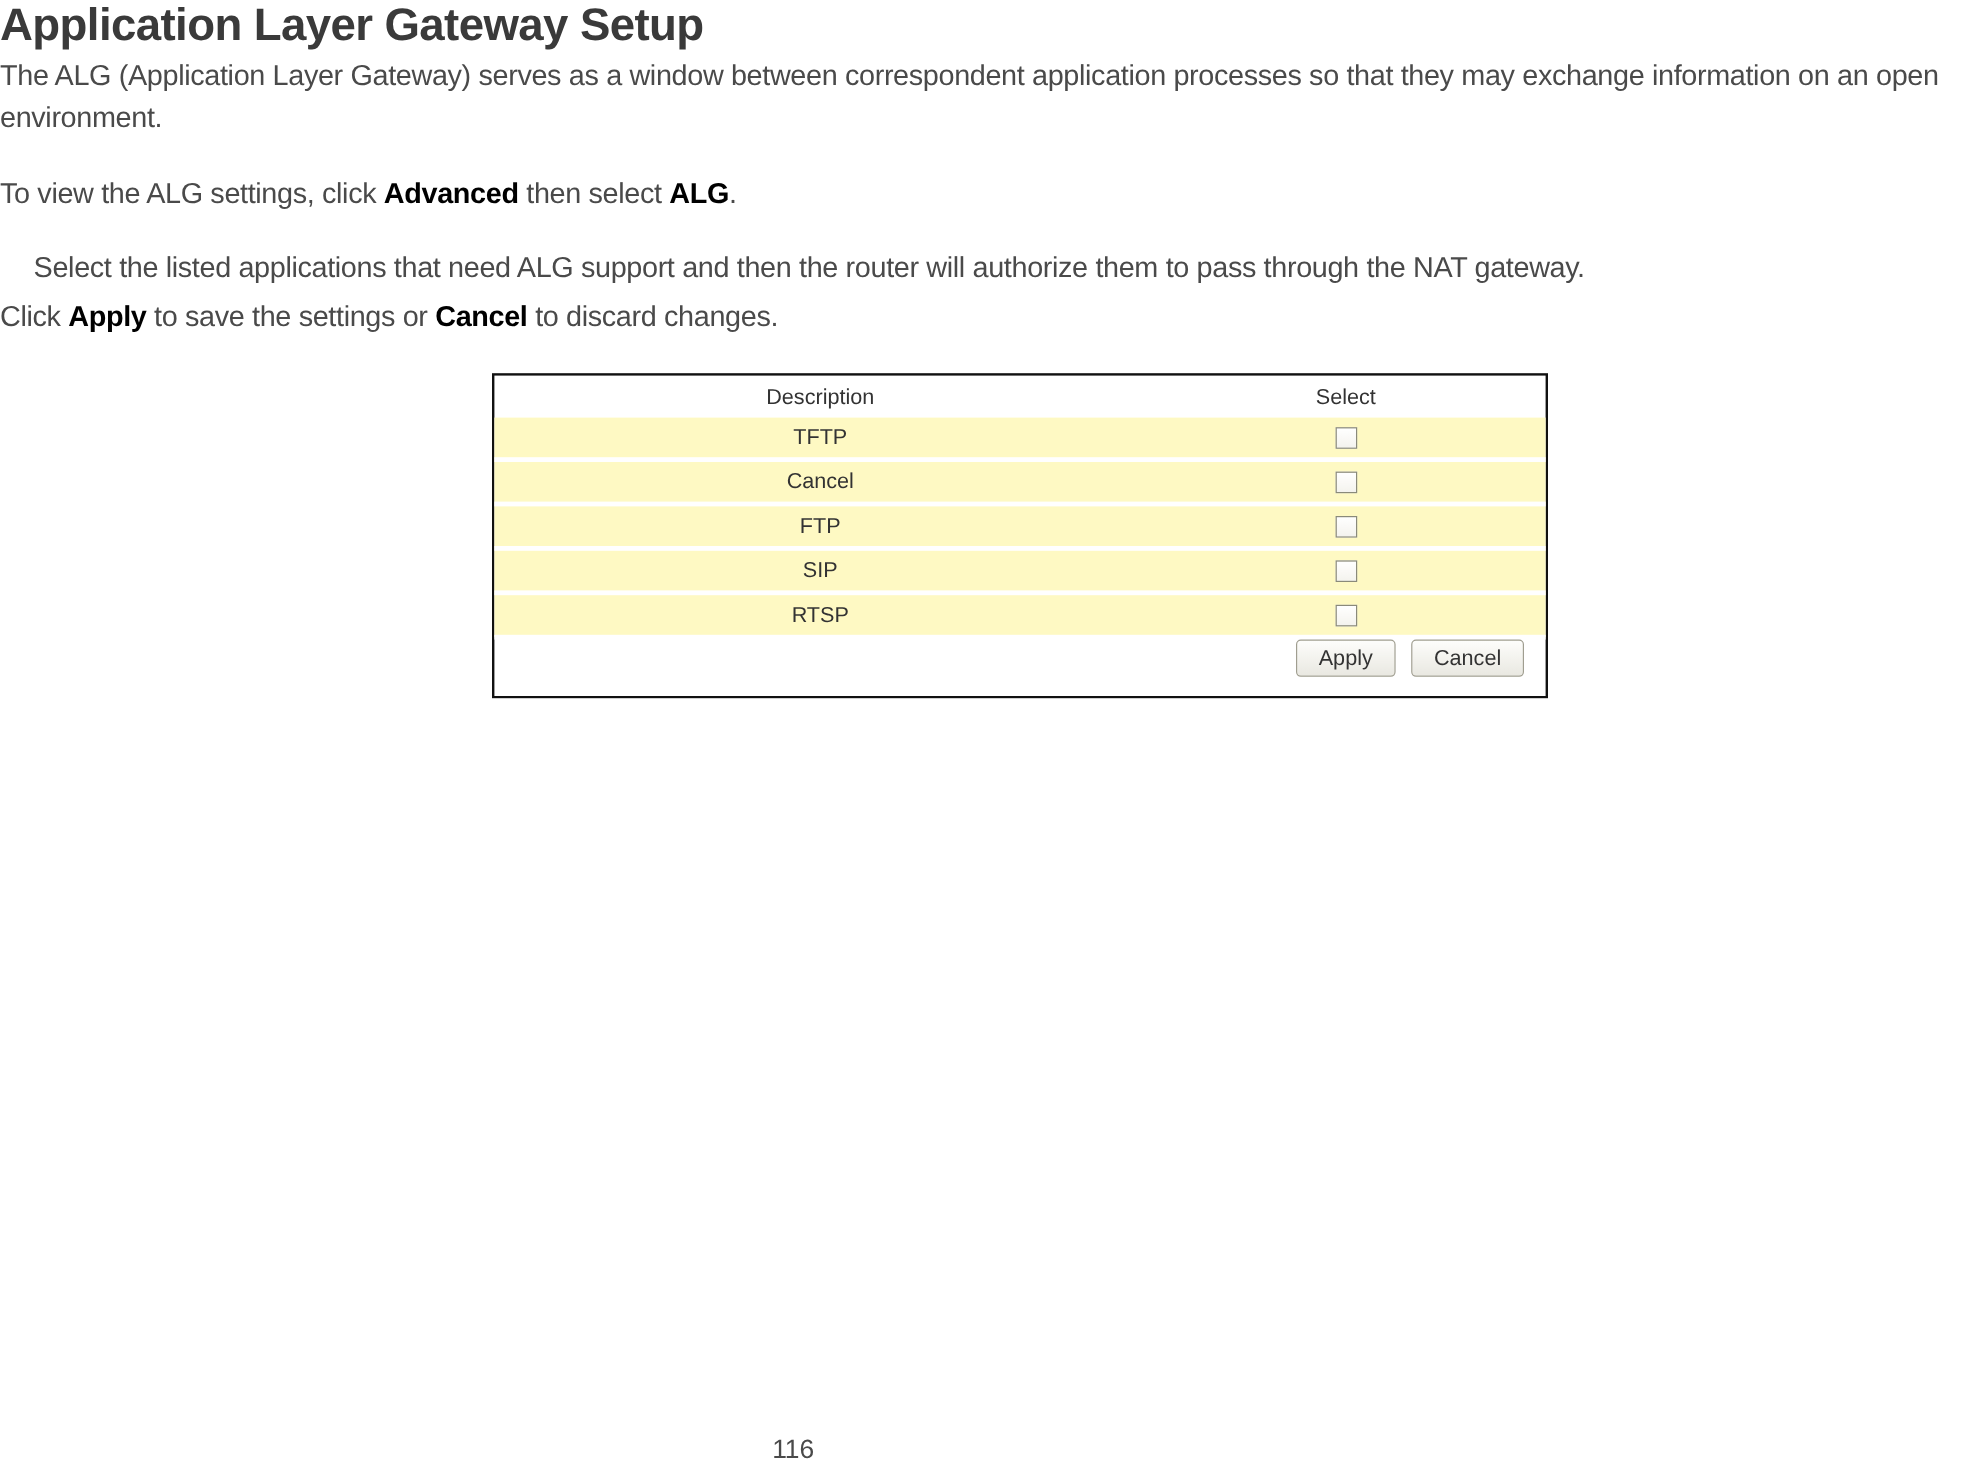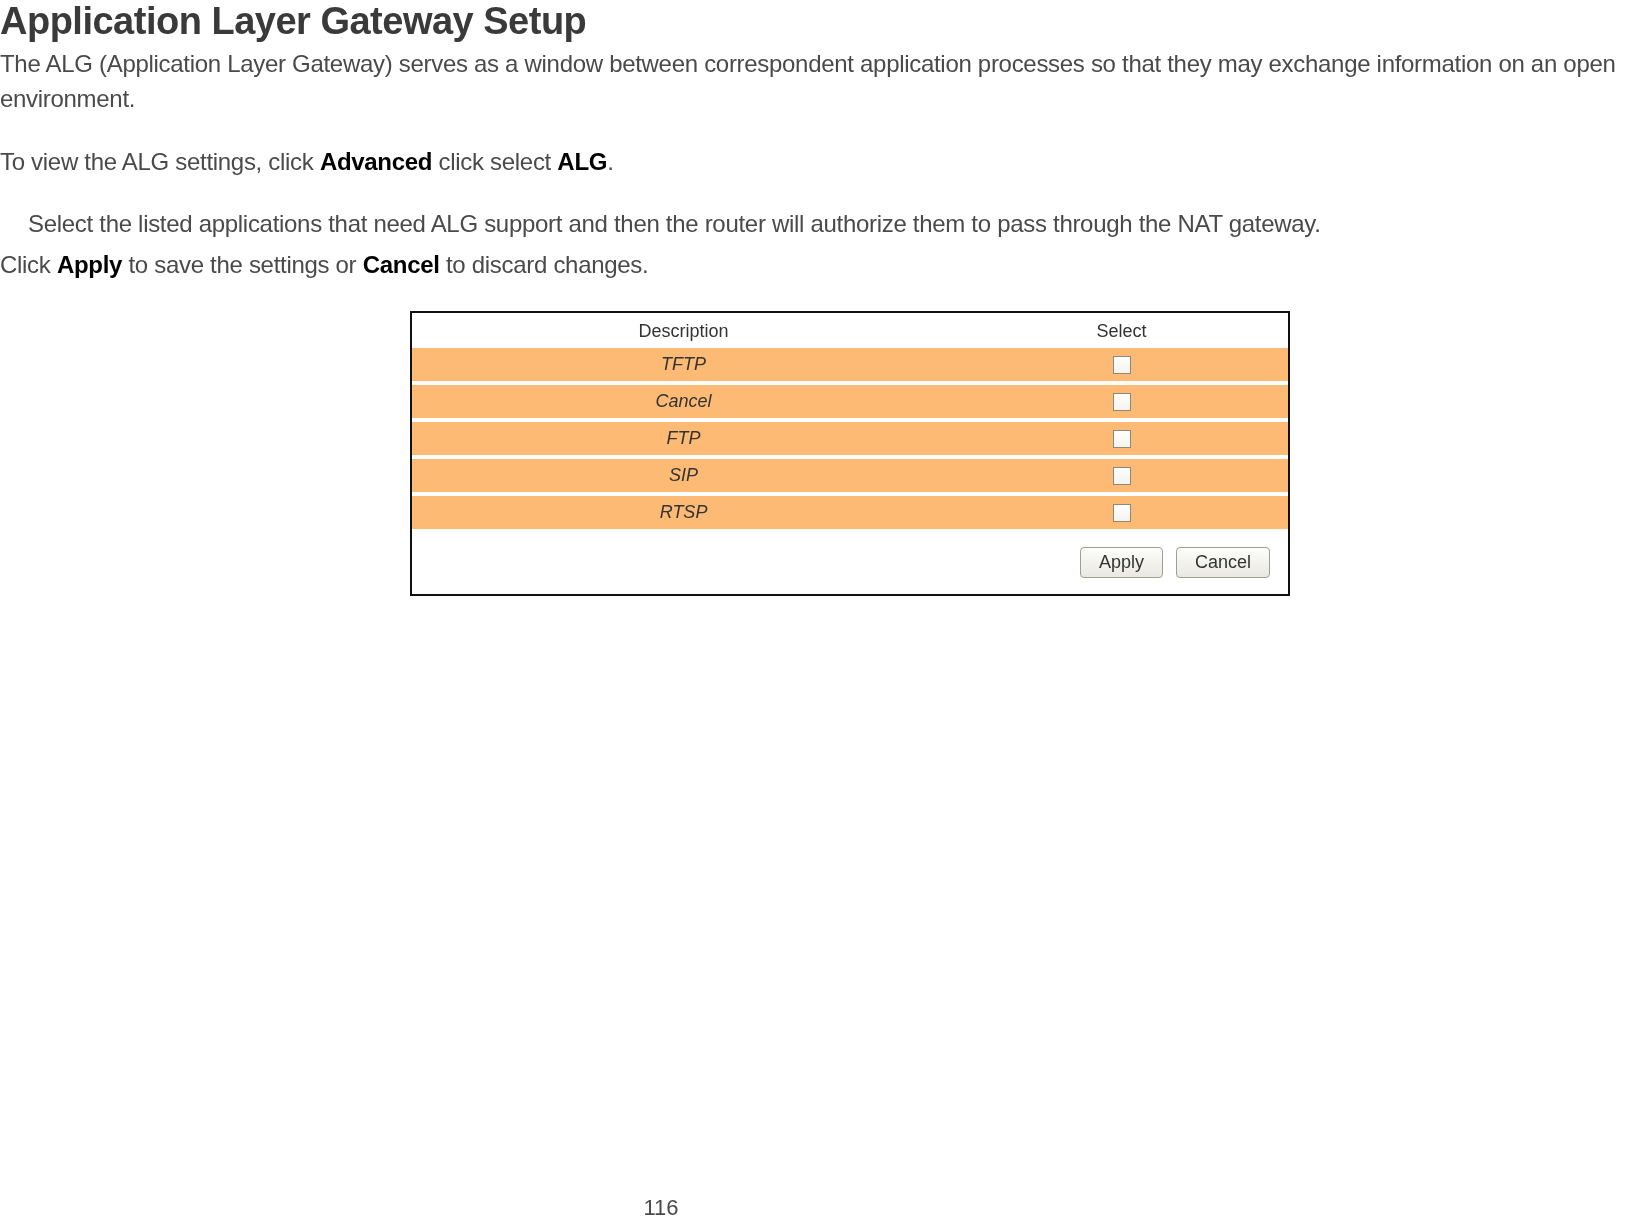--- a/index.html
+++ b/index.html
@@ -47,38 +47,36 @@
     .alg-table th {
       font-weight: normal;
       padding: 8px 0 6px 0;
       font-size: 18px;
       color: #333;
     }
     .alg-table th.col-desc { width: 62%; text-align: center; }
     .alg-table th.col-select { width: 38%; text-align: center; }
     .alg-table td {
       padding: 6px 0;
-      background: #fdba74;
+      background: #fef9c3;
       border-bottom: 4px solid #fff;
       text-align: center;
       font-size: 18px;
       color: #333;
-      font-style: italic;
     }
     .alg-table td.select-cell { text-align: center; }
     .chk {
       display: inline-block;
       width: 16px;
       height: 16px;
       border: 1px solid #8a8a7a;
       background: linear-gradient(#fff, #f4f3ee);
       vertical-align: middle;
     }
     .button-row {
-      margin-top: 14px;
       padding-right: 18px;
       text-align: right;
     }
     .btn {
       display: inline-block;
       font-family: Tahoma, Arial, sans-serif;
       font-size: 18px;
       color: #333;
       padding: 4px 18px;
       background: linear-gradient(#fdfdfb, #e9e8e1);
@@ -98,21 +96,21 @@
     }
   </style>
 </head>
 <body>
 
 <h1 class="page-title">Application Layer Gateway Setup</h1>
 
 <p class="body-text">The ALG (Application Layer Gateway) serves as a window between correspondent application processes so that they may exchange information on an open environment.</p>
 
 <p class="body-text">
-  <span>To view the ALG settings, click </span><strong>Advanced</strong><span> click select </span><strong>ALG</strong><span>.</span>
+  <span>To view the ALG settings, click </span><strong>Advanced</strong><span> then select </span><strong>ALG</strong><span>.</span>
 </p>
 
 <p class="body-text" style="margin-bottom:6px;padding-left:28px;">Select the listed applications that need ALG support and then the router will authorize them to pass through the NAT gateway.</p>
 
 <p class="body-text">
   <span>Click </span><strong>Apply</strong><span> to save the settings or </span><strong>Cancel</strong><span> to discard changes.</span>
 </p>
 
 <div class="screenshot-wrap">
   <div class="screenshot">

